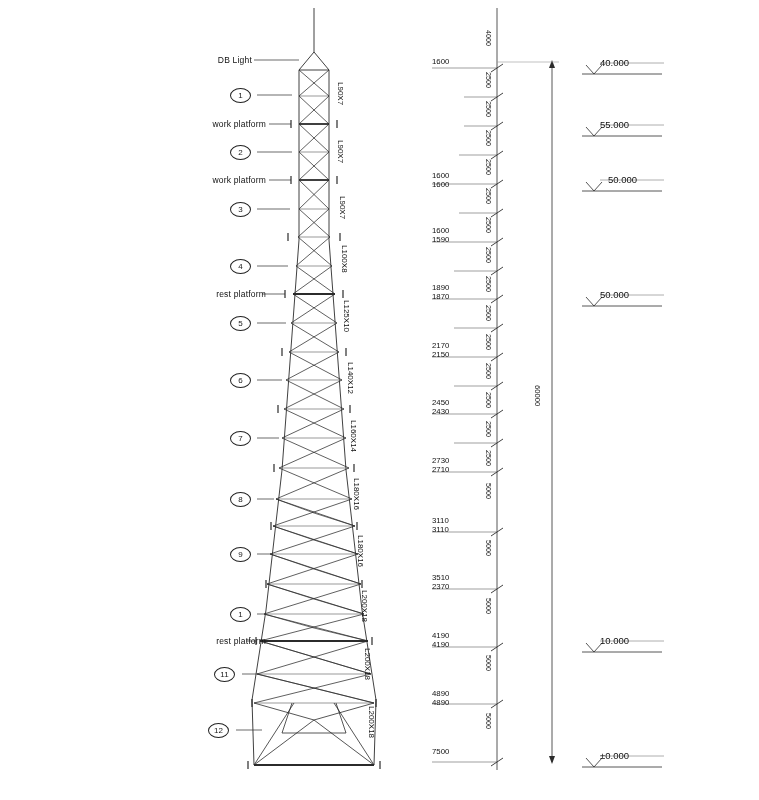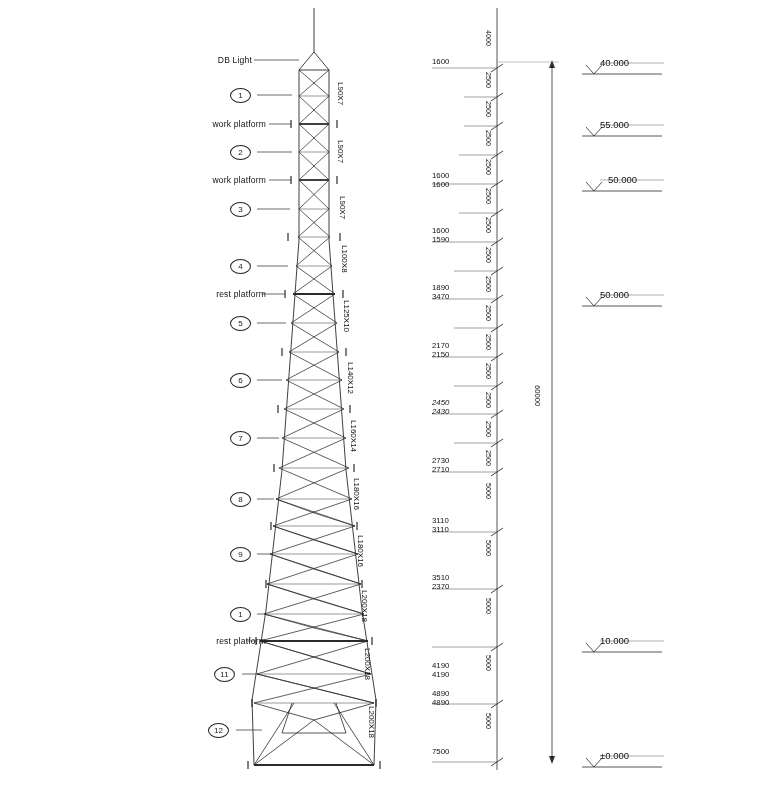--- a/index.html
+++ b/index.html
@@ -289,43 +289,43 @@
       <div class="dim" style="left:418px;top:172px;text-align:left;">
         <div>1600</div>
         <div style="margin-top:1px;">1600</div>
       </div>
       <div class="dim" style="left:418px;top:227px;text-align:left;">
         <div>1600</div>
         <div style="margin-top:1px;">1590</div>
       </div>
       <div class="dim" style="left:418px;top:284px;text-align:left;">
         <div>1890</div>
-        <div style="margin-top:1px;">3470</div>
+        <div style="margin-top:1px;">1870</div>
       </div>
       <div class="dim" style="left:418px;top:342px;text-align:left;">
         <div>2170</div>
         <div style="margin-top:1px;">2150</div>
       </div>
-      <div class="dim" style="left:418px;top:399px;text-align:left;font-style:italic;">
+      <div class="dim" style="left:418px;top:399px;text-align:left;">
         <div>2450</div>
         <div style="margin-top:1px;">2430</div>
       </div>
       <div class="dim" style="left:418px;top:457px;text-align:left;">
         <div>2730</div>
         <div style="margin-top:1px;">2710</div>
       </div>
       <div class="dim" style="left:418px;top:517px;text-align:center;">
         <div>3110</div>
         <div style="margin-top:1px;">3110</div>
       </div>
       <div class="dim" style="left:418px;top:574px;text-align:left;">
         <div>3510</div>
         <div style="margin-top:1px;">2370</div>
       </div>
-      <div class="dim" style="left:418px;top:632px;text-align:left;margin-top:30px;">
+      <div class="dim" style="left:418px;top:632px;text-align:left;">
         <div>4190</div>
         <div style="margin-top:1px;">4190</div>
       </div>
       <div class="dim" style="left:418px;top:690px;text-align:left;">
         <div>4890</div>
         <div style="margin-top:1px;">4890</div>
       </div>
       <div class="dim" style="left:418px;top:748px;text-align:left;">
         <div>7500</div>
       </div>

